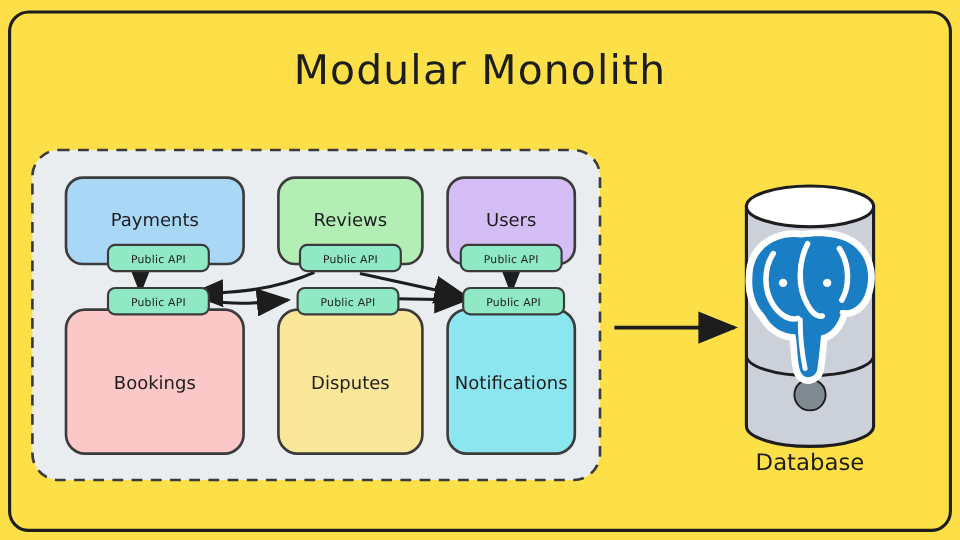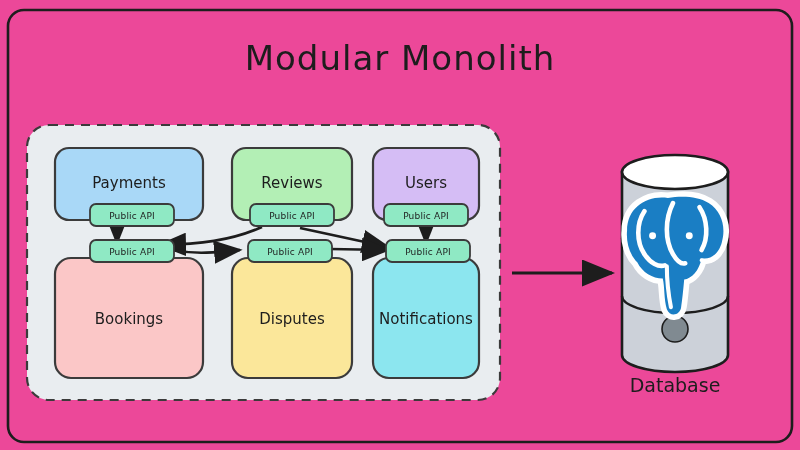--- a/index.html
+++ b/index.html
@@ -10,21 +10,21 @@
   body {
     width: 800px;
     height: 450px;
     overflow: hidden;
     font-family: "DejaVu Sans", sans-serif;
   }
   #canvas {
     position: relative;
     width: 800px;
     height: 450px;
-    background: #ec4899;
+    background: #fde047;
   }
   #diagram-svg {
     position: absolute;
     left: 0;
     top: 0;
     width: 800px;
     height: 450px;
   }
   .hand-text {
     font-family: "DejaVu Sans", sans-serif;

